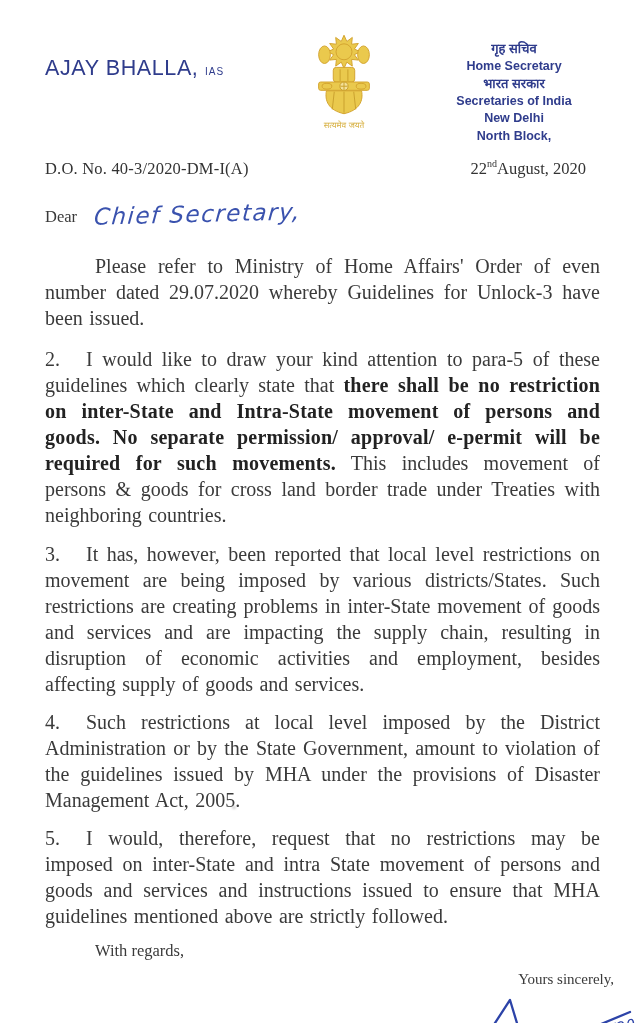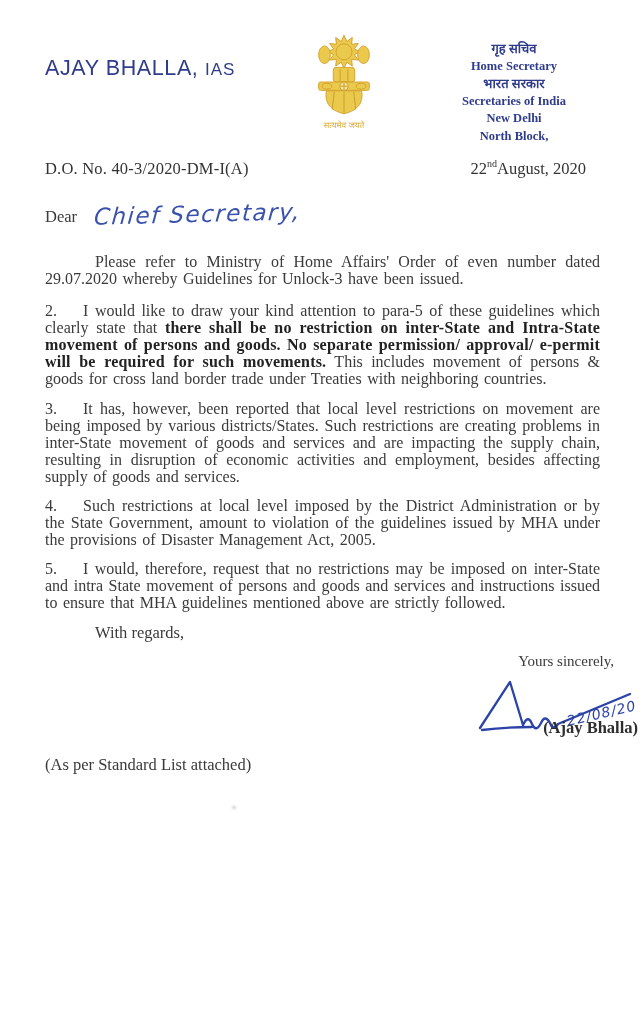--- a/index.html
+++ b/index.html
@@ -25,34 +25,34 @@
   .lh-left {
     width: 215px;
     margin-top: 30px;
     font-family: "Liberation Sans", "DejaVu Sans", sans-serif;
     color: #2f3c8c;
     font-size: 21.5px;
     letter-spacing: 0.6px;
     white-space: nowrap;
   }
   .lh-left .officer-title {
-    font-size: 17px;
+    font-size: 10px;
     letter-spacing: 1px;
   }
   .lh-center {
     width: 90px;
     display: flex;
     justify-content: center;
     margin-top: 0px;
   }
   .lh-right {
     width: 172px;
     margin-top: 14px;
     text-align: center;
-    font-family: Liberation Serif, serif;
+    font-family: Liberation Sans, sans-serif;
     font-weight: bold;
     font-size: 12.5px;
     line-height: 17.5px;
     color: #2f3c8c;
   }
   .lh-right .hi { font-size: 13px; }
 
   
   .ref-row {
     display: flex;
@@ -81,22 +81,22 @@
     font-size: 23px;
     color: #3a52ae;
     margin-left: 17px;
     transform: rotate(-1.5deg) skewX(-6deg);
     letter-spacing: 1.5px;
     white-space: nowrap;
   }
 
   
   .body-para {
-    font-size: 16px;
-    line-height: 17px;
+    font-size: 20px;
+    line-height: 26px;
     text-align: justify;
     color: #3a3a3a;
     word-spacing: 1.5px;
   }
   .body-para b { color: #222; letter-spacing: 0.2px; }
   .p1 { margin-top: 14px; text-indent: 50px; }
   .p2 { margin-top: 15px; }
   .p3 { margin-top: 13px; }
   .p4 { margin-top: 12px; }
   .p5 { margin-top: 12px; }

